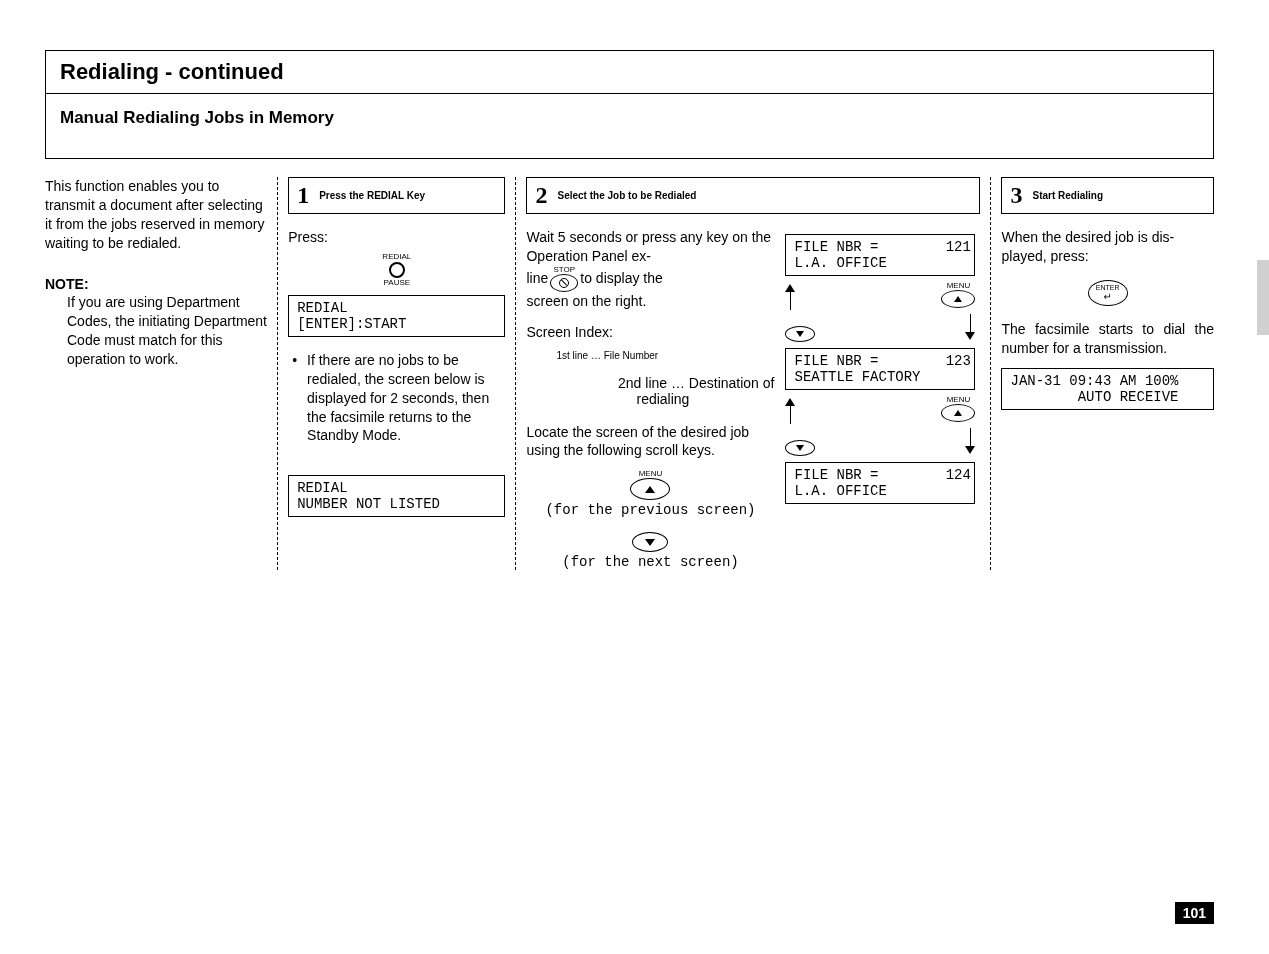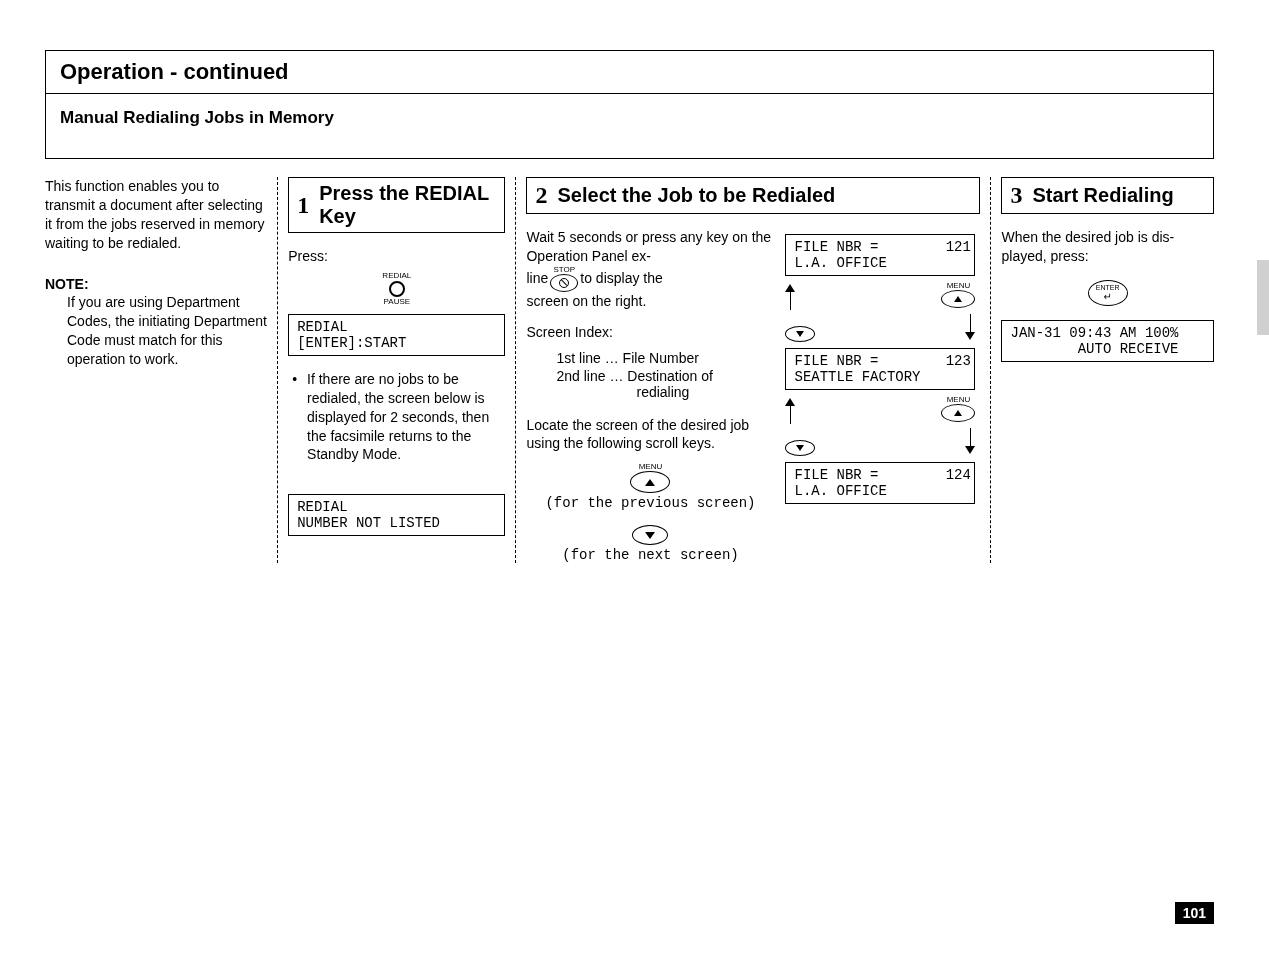--- a/index.html
+++ b/index.html
@@ -48,21 +48,21 @@
     margin-bottom: 14px;
     display: flex;
     align-items: center;
   }
   .step-num {
     font-family: Georgia, 'Times New Roman', serif;
     font-size: 24px;
     font-weight: bold;
     margin-right: 10px;
   }
-  .step-title { font-size: 20px; font-weight: bold; }
+  .step-title { font-size: 10px; font-weight: bold; }
 
   .body-text { font-size: 14px; line-height: 1.35; }
   .intro-note-label { font-weight: bold; font-size: 14px; margin-top: 22px; }
   .intro-note-body { font-size: 14px; margin-left: 22px; line-height:1.35; }
 
   .small-label { font-size: 8px; text-align:center; line-height:1.0; }
 
   .redial-btn-wrap {
     display:flex; flex-direction:column; align-items:center; margin:6px 0 8px 0;
   }
@@ -76,21 +76,21 @@
     font-family: "Courier New", monospace;
     font-size: 14px;
     padding: 4px 8px;
     margin: 6px 0;
     white-space: pre;
   }
 
   .bullet-row { display:flex; font-size:14px; line-height:1.35; margin-top:14px;}
   .bullet-dot { margin:0 10px 0 4px; }
 
-  .idx-row { font-size:14px; margin-left:30px; }
+  .idx-row { font-size:10px; margin-left:30px; }
   .idx-row2 { font-size:14px; margin-left:30px; }
 
   
   .stop-inline {
     display:inline-flex; flex-direction:column; align-items:center;
     vertical-align: middle; margin: 0 2px; justify-content: space-between;
   }
   .stop-ellipse {
     width:28px; height:18px; border:1.5px solid #000; border-radius:50%/50%;
     display:flex; align-items:center; justify-content:center;
@@ -162,21 +162,21 @@
     font-weight:bold;
     padding:3px 8px;
   }
 </style>
 </head>
 <body>
 
 <div class="gray-tab"></div>
 
 <div class="header-block">
-  <div class="header-title">Operation  - continued</div>
+  <div class="header-title">Redialing  - continued</div>
   <div class="header-sub">Manual Redialing Jobs in Memory</div>
 </div>
 
 <div class="columns">
 
   <div class="col-intro">
     <div class="body-text">This function enables you to transmit a document after se­lecting it from the jobs reserved in memory waiting to be redialed.</div>
     <div class="intro-note-label">NOTE:</div>
     <div class="intro-note-body">If you are using Department Codes, the initiating Depart­ment Code must match for this operation to work.</div>
   </div>
@@ -228,21 +228,21 @@
                   <span class="stop-slash"></span>
                 </span>
             </span>
           </span>
           <span>to display the</span>
         </div>
         <div class="body-text">screen on the right.</div>
 
         <div class="body-text" style="margin-top:12px;">Screen Index:</div>
         <div class="idx-row" style="margin-top:8px;">1st line  …  File Number</div>
-        <div class="idx-row2" style="margin-top:2px;">2nd line  …  Destination of</div>
+        <div class="idx-row2" style="margin-top:14px;text-align:right;">2nd line  …  Destination of</div>
         <div class="idx-row2" style="margin-left:110px;">redialing</div>
 
         <div class="body-text" style="margin-top:16px;">Locate the screen of the de­sired job using the following scroll keys.</div>
 
         <div class="center-col" style="margin-top:10px;">
           <div class="small-label">MENU</div>
           <div class="menu-btn">
               <div class="tri-up"></div>
             </div>
           <div class="btn-caption">(for the previous screen)</div>
@@ -321,20 +321,21 @@
     </div>
     <div class="body-text">When the desired job is dis­played, press:</div>
 
     <div class="center-col" style="margin:14px 0;">
       <div class="enter-btn">
         <span class="small-label" style="font-size:7px;">ENTER</span>
         <span class="enter-symbol">↵</span>
       </div>
     </div>
 
+    <div class="body-text" style="text-align:justify;">The facsimile starts to dial the number for a transmission.</div>
 
     <div class="lcd" style="margin-top:10px;"><span>JAN-31 09:43 AM 100%</span>
 <span>        AUTO RECEIVE</span></div>
   </div>
 
 </div>
 
 <div class="page-num">101</div>
 
 </body></html>

